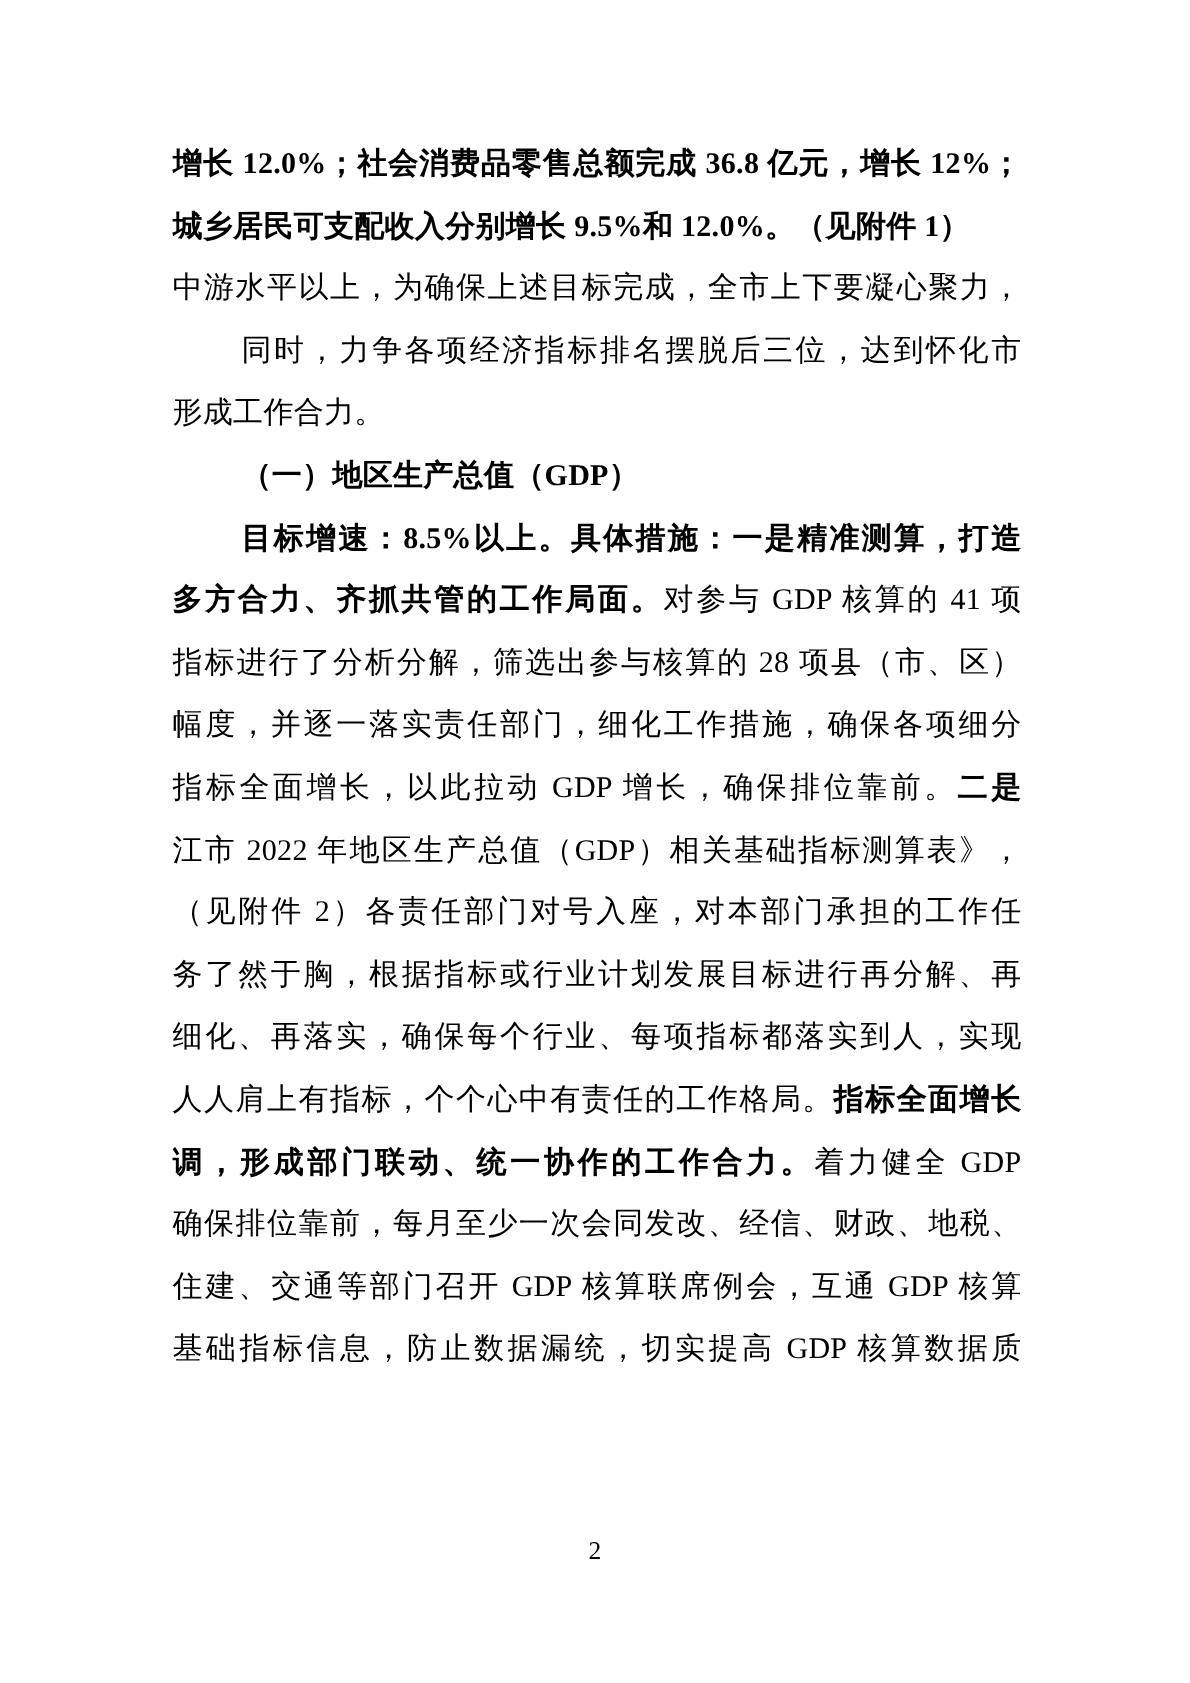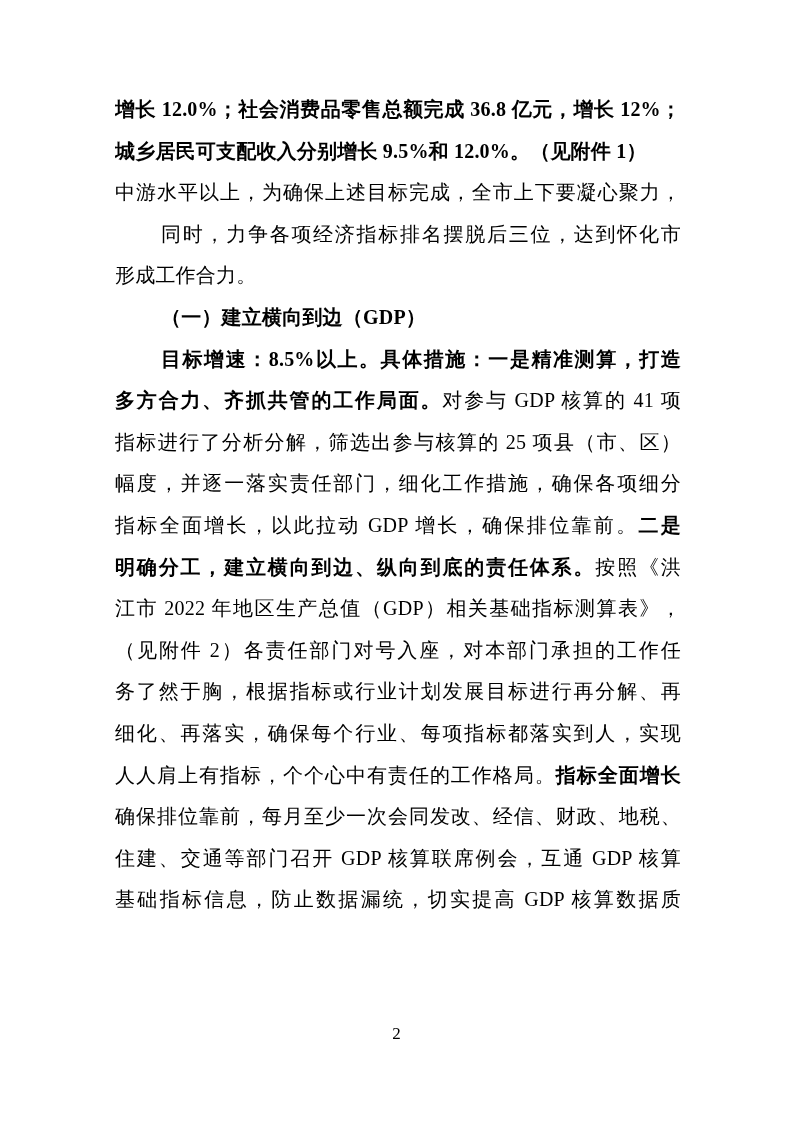--- a/index.html
+++ b/index.html
@@ -55,30 +55,30 @@
 </head>
 <body>
 
 <div class="page">
   <div class="doc-text">
       <div class="line"><span class="run b">增长 12.0%；社会消费品零售总额完成 36.8 亿元，增长 12%；</span></div>
       <div class="line left"><span class="run b">城乡居民可支配收入分别增长 9.5%和 12.0%。（见附件 1）</span></div>
       <div class="line"><span class="run">中游水平以上，为确保上述目标完成，全市上下要凝心聚力，</span></div>
       <div class="line indent"><span class="run">同时，力争各项经济指标排名摆脱后三位，达到怀化市</span></div>
       <div class="line left"><span class="run">形成工作合力。</span></div>
-      <div class="line left indent"><span class="run b">（一）建立横向到边（GDP）</span></div>
+      <div class="line left indent"><span class="run b">（一）地区生产总值（GDP）</span></div>
       <div class="line indent"><span class="run b">目标增速：8.5%以上。具体措施：一是精准测算，打造</span></div>
       <div class="line"><span class="run b">多方合力、齐抓共管的工作局面。</span><span class="run">对参与 GDP 核算的 41 项</span></div>
-      <div class="line"><span class="run">指标进行了分析分解，筛选出参与核算的 25 项县（市、区）</span></div>
+      <div class="line"><span class="run">指标进行了分析分解，筛选出参与核算的 28 项县（市、区）</span></div>
       <div class="line"><span class="run">幅度，并逐一落实责任部门，细化工作措施，确保各项细分</span></div>
       <div class="line"><span class="run">指标全面增长，以此拉动 GDP 增长，确保排位靠前。</span><span class="run b">二是</span></div>
-      <div class="line"><span class="run b">明确分工，建立横向到边、纵向到底的责任体系。</span><span class="run">按照《洪</span></div>
       <div class="line"><span class="run">江市 2022 年地区生产总值（GDP）相关基础指标测算表》，</span></div>
       <div class="line"><span class="run">（见附件 2）各责任部门对号入座，对本部门承担的工作任</span></div>
       <div class="line"><span class="run">务了然于胸，根据指标或行业计划发展目标进行再分解、再</span></div>
       <div class="line"><span class="run">细化、再落实，确保每个行业、每项指标都落实到人，实现</span></div>
       <div class="line"><span class="run">人人肩上有指标，个个心中有责任的工作格局。</span><span class="run b">指标全面增长</span></div>
+      <div class="line"><span class="run b">调，形成部门联动、统一协作的工作合力。</span><span class="run">着力健全 GDP</span></div>
       <div class="line"><span class="run">确保排位靠前，每月至少一次会同发改、经信、财政、地税、</span></div>
       <div class="line"><span class="run">住建、交通等部门召开 GDP 核算联席例会，互通 GDP 核算</span></div>
       <div class="line"><span class="run">基础指标信息，防止数据漏统，切实提高 GDP 核算数据质</span></div>
     </div>
   <div class="page-number">2</div>
 </div>
 
 </body></html>

